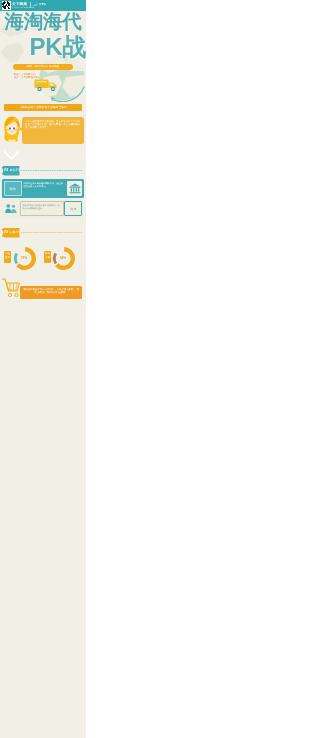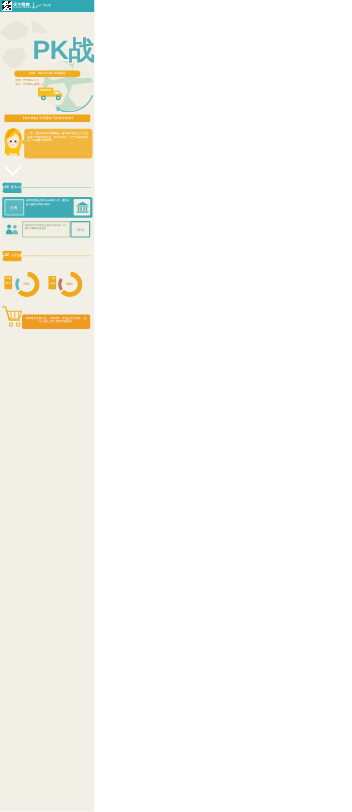--- a/index.html
+++ b/index.html
@@ -98,20 +98,21 @@
 <g clip-path="url(#gclip)" fill="#EEEDE0">
  <path d="M40 48 L56 44 L66 50 L64 58 L48 62 L38 56 Z"></path>
  <path d="M68 44 L84 44 L90 52 L84 60 L70 60 L66 52 Z"></path>
  <path d="M44 66 L58 64 L62 72 L56 84 L46 86 L38 78 Z"></path>
  <path d="M66 66 L84 64 L90 72 L84 84 L70 86 L62 76 Z"></path>
 </g>
 <circle cx="62" cy="67" r="23" fill="none" stroke="#EFEEE2" stroke-width="1.1"></circle>
 <path d="M84 76 A23 23 0 0 1 52 88" fill="none" stroke="#77C2BE" stroke-width="1.4" stroke-linecap="round"></path>
 <path d="M52 90.5 l3.2 -3.2 l-4.2 -1.4 z" fill="#77C2BE"></path>
 </svg>
+<div class="title1">海淘海代</div>
 <div class="title2">PK战</div>
 <div class="sub-pill">
         <span>海淘、海代大比拼 你站哪边</span>
       </div>
 <div class="cred">
         <div>数据：天下网商 出品</div>
         <div>设计：天下网商 视觉中心</div>
       </div>
 <svg class="abs" style="left:34px;top:66px" width="26" height="17" viewBox="0 0 52 34">
 <rect x="1" y="5" width="28" height="17" rx="2" fill="#F4BE22"></rect>

